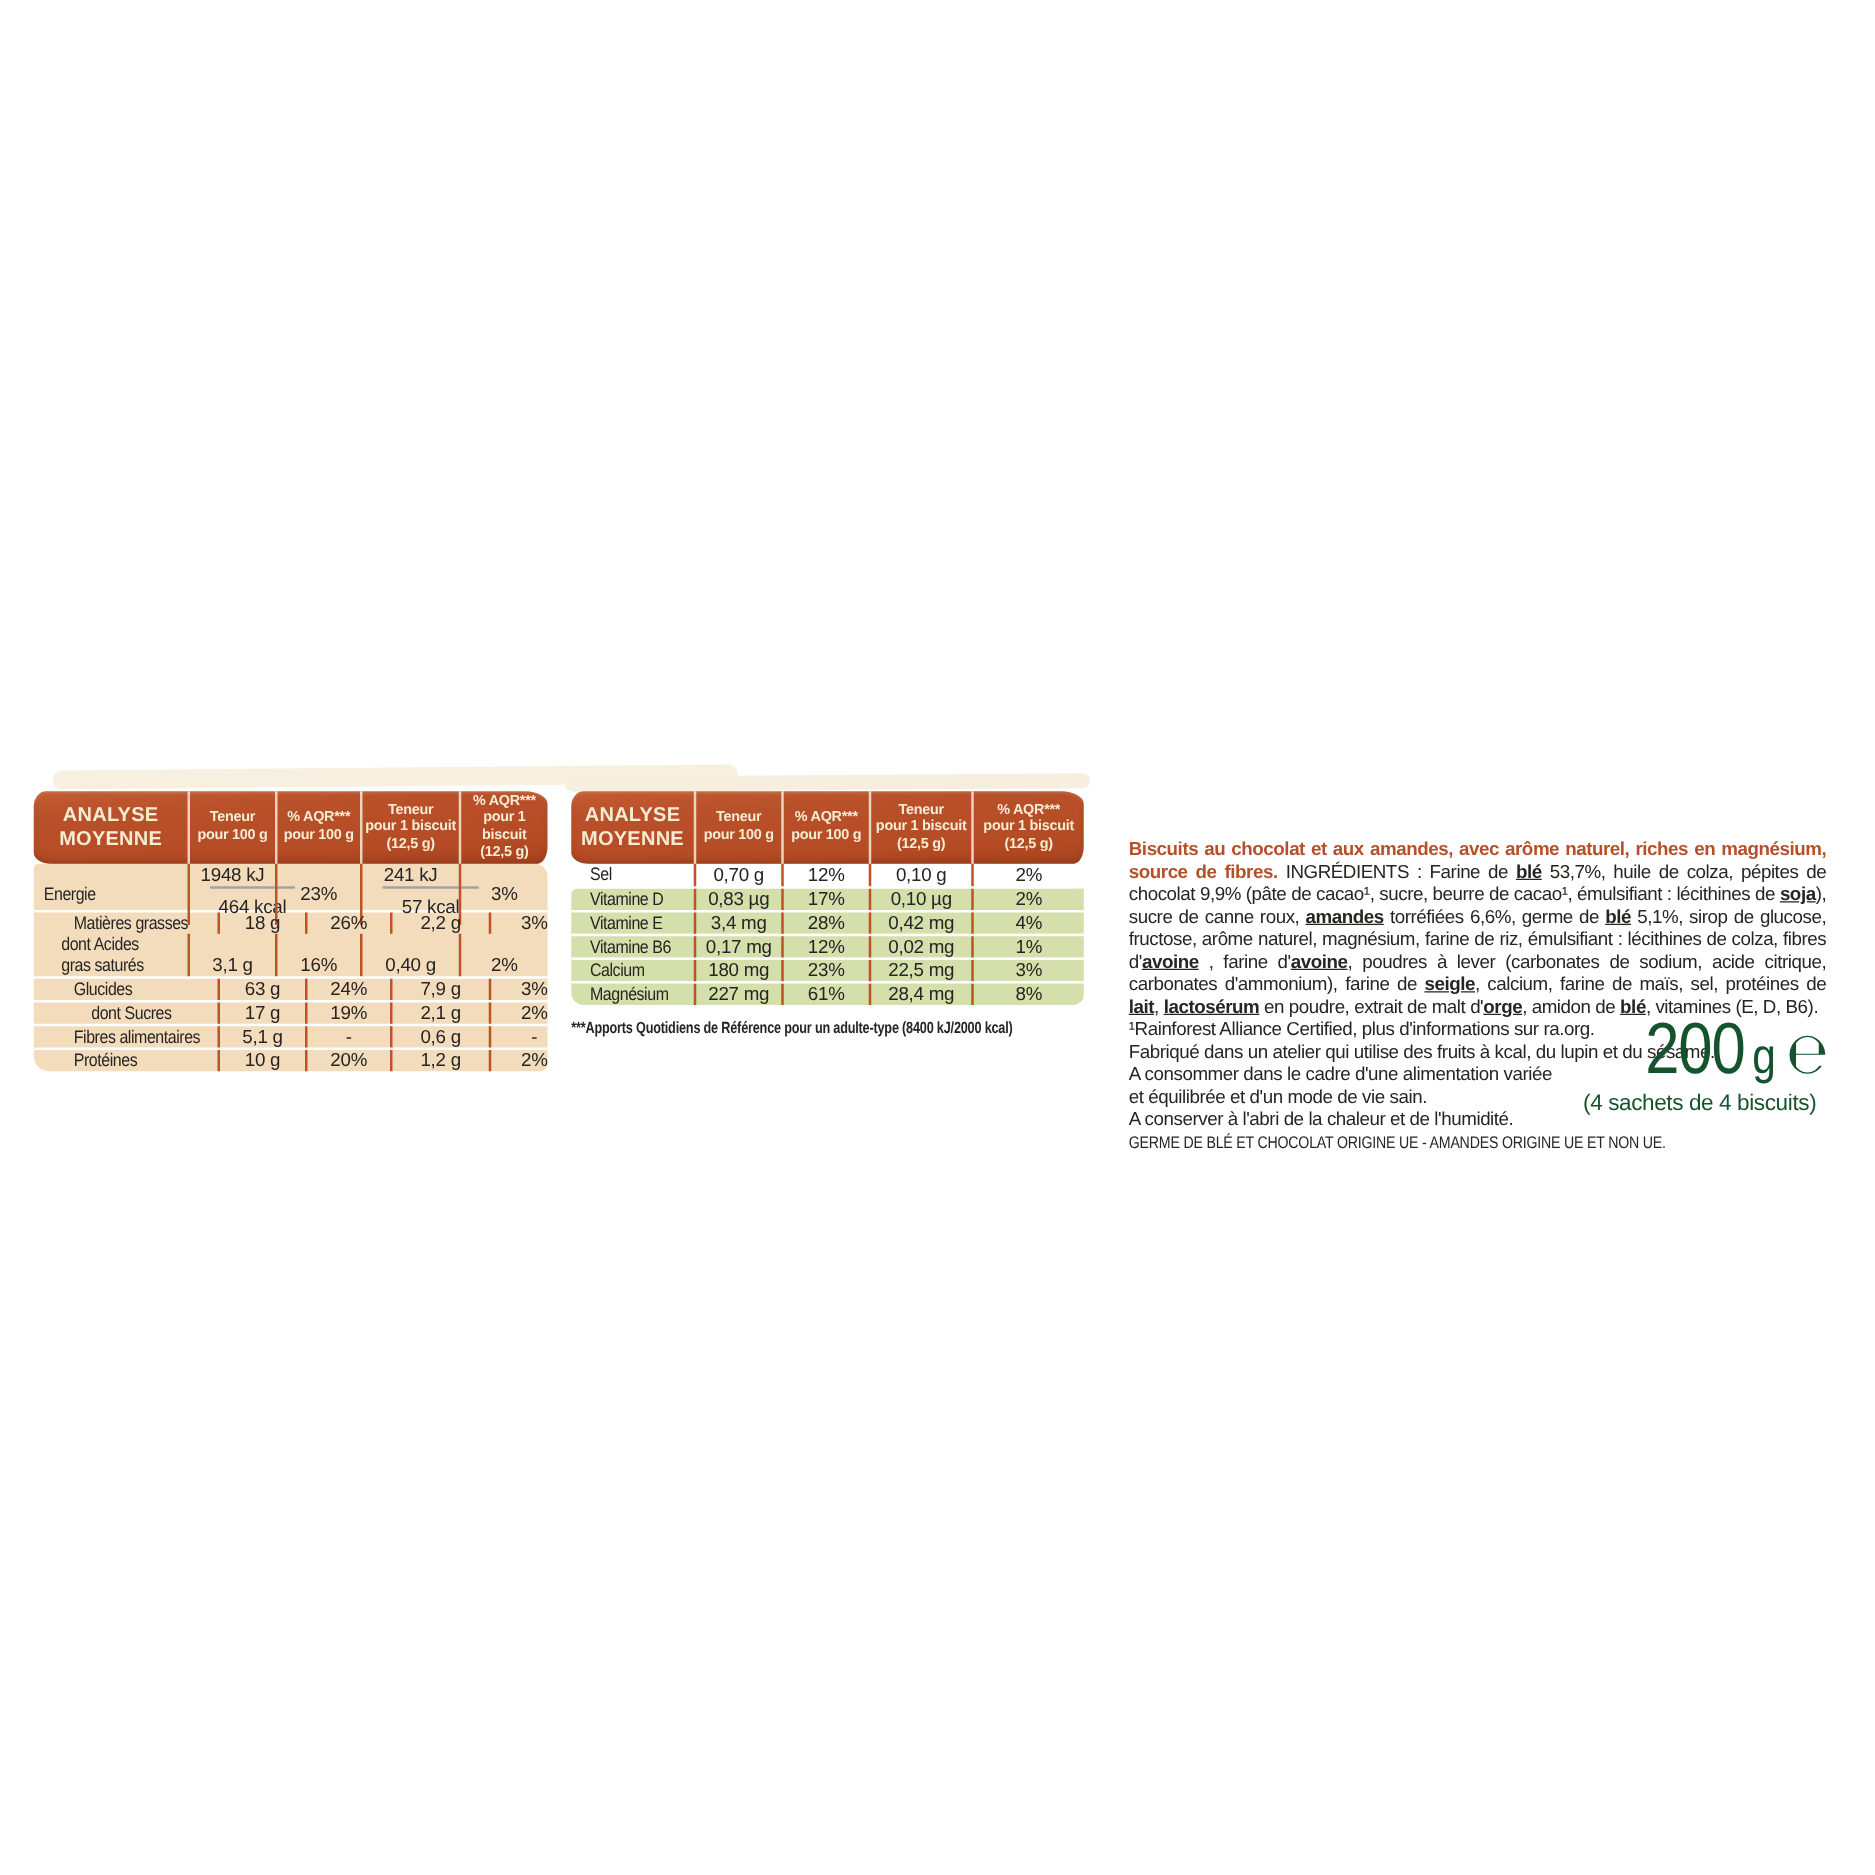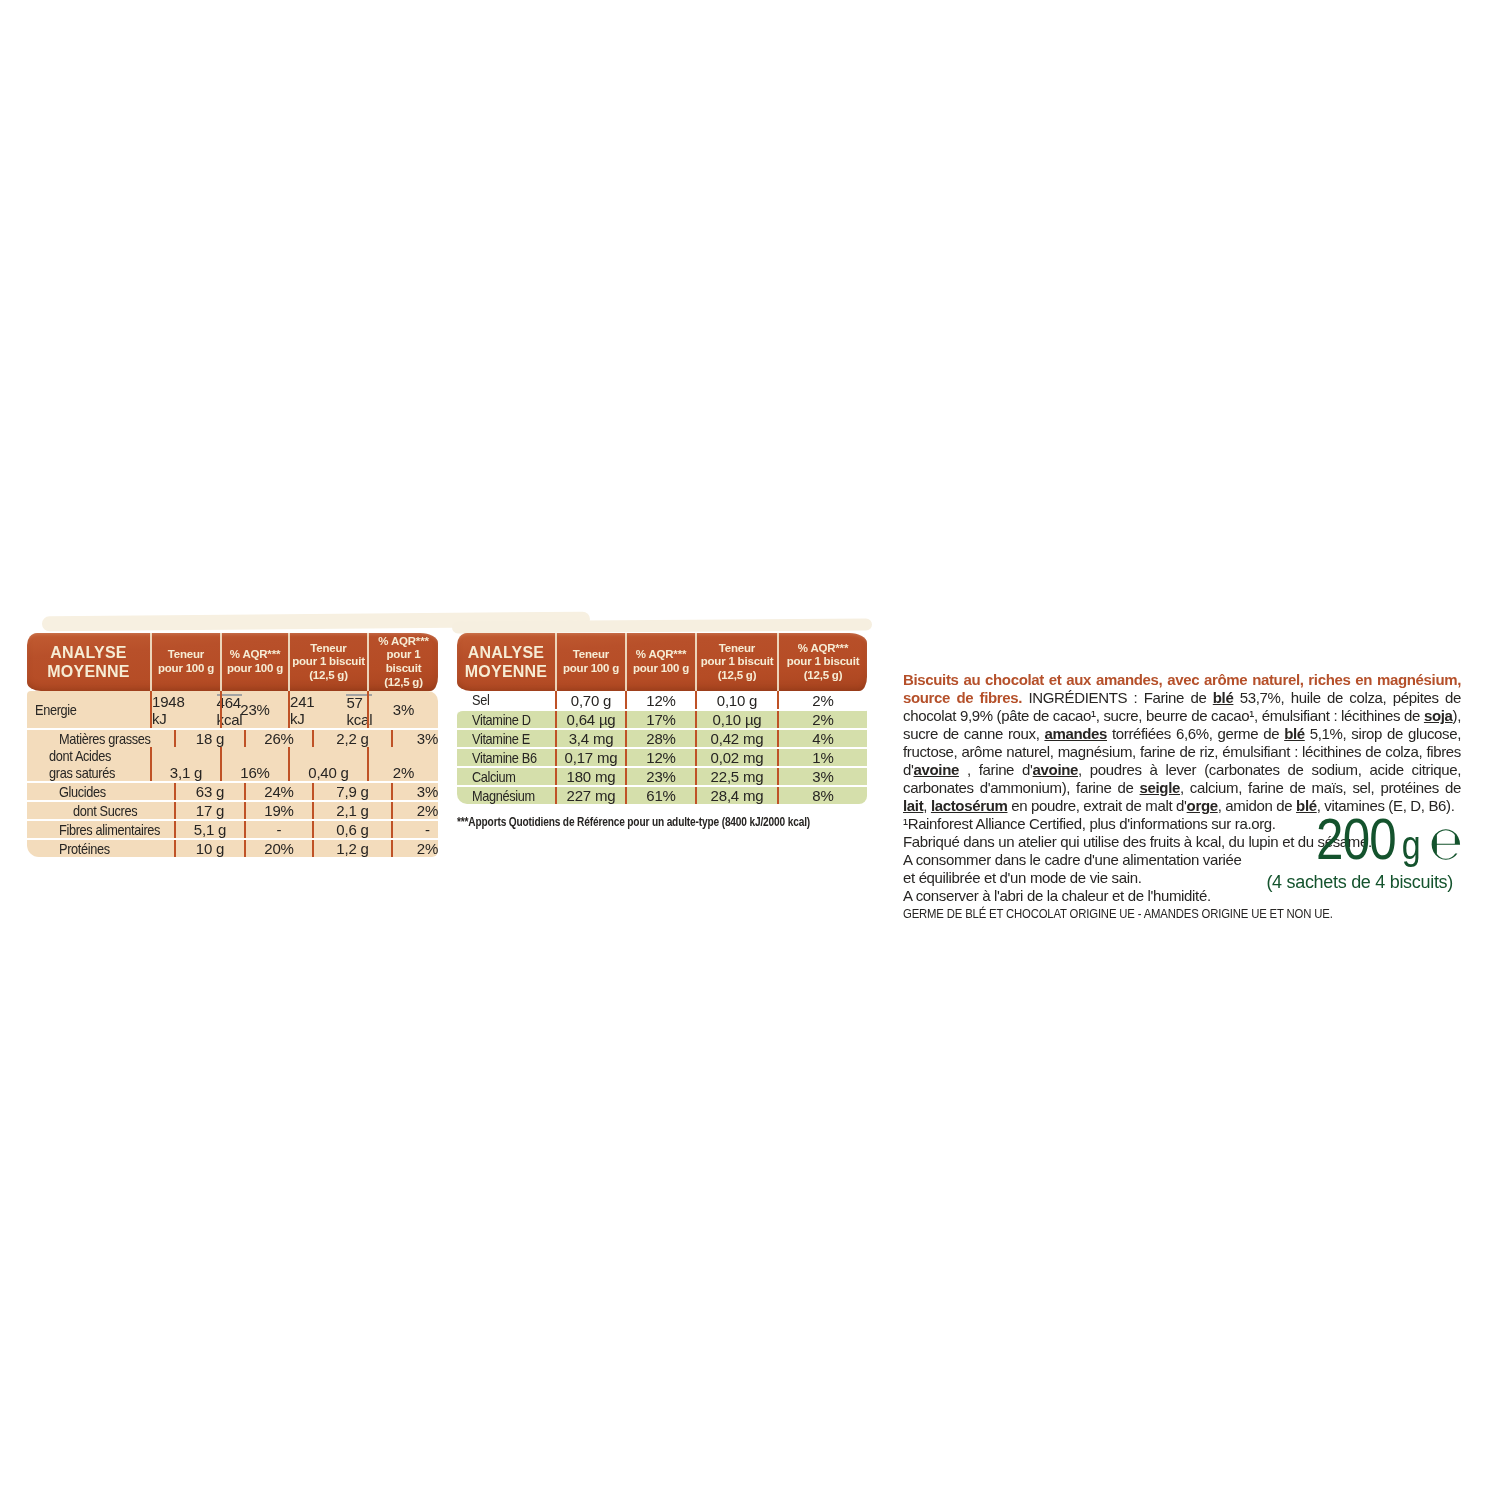--- a/index.html
+++ b/index.html
@@ -52,21 +52,21 @@
   .row.selrow{height:18px;background:#ffffff;}
   .row.green{background:var(--row-green);border-top:2px solid #ffffff;height:19px;}
   .row.g-first{border-radius:6px 2px 0 0;}
   .row.g-last{border-radius:0 0 8px 10px;}
   .cell{display:flex;align-items:center;justify-content:center;height:100%;}
   .cell + .cell{border-left:2px solid var(--separator-rust);}
   .cell.lbl{justify-content:flex-start;padding-left:8px;}
   .t2 .cell.lbl{padding-left:15px;}
   .cell.lbl .lt{display:inline-block;transform:scaleX(0.88);transform-origin:0 50%;font-size:14.5px;letter-spacing:-0.4px;white-space:nowrap;}
   .cell.lbl.ind{padding-left:22px;}
-  .cell.two{flex-direction:row;justify-content:flex-start;}
+  .cell.two{flex-direction:column;justify-content:flex-start;}
   .half{width:100%;height:18px;display:flex;align-items:center;justify-content:center;}
   .half.divid{height:31px;border-top:2px solid #a3a3a3;margin-left:32px;}
 
   .footnote{
     position:absolute;left:457px;top:814px;font-weight:bold;font-size:13px;
     letter-spacing:-0.2px;white-space:nowrap;transform:scaleX(0.78);transform-origin:0 50%;
     color:var(--text);
   }
 
   
@@ -213,21 +213,21 @@
           </div>
         <div class="cell">0,70 g</div>
         <div class="cell">12%</div>
         <div class="cell">0,10 g</div>
         <div class="cell">2%</div>
       </div>
       <div class="row green g-first">
         <div class="cell lbl">
             <span class="lt">Vitamine D</span>
           </div>
-        <div class="cell">0,64 µg</div>
+        <div class="cell">0,83 µg</div>
         <div class="cell">17%</div>
         <div class="cell">0,10 µg</div>
         <div class="cell">2%</div>
       </div>
       <div class="row green">
         <div class="cell lbl">
             <span class="lt">Vitamine E</span>
           </div>
         <div class="cell">3,4 mg</div>
         <div class="cell">28%</div>

